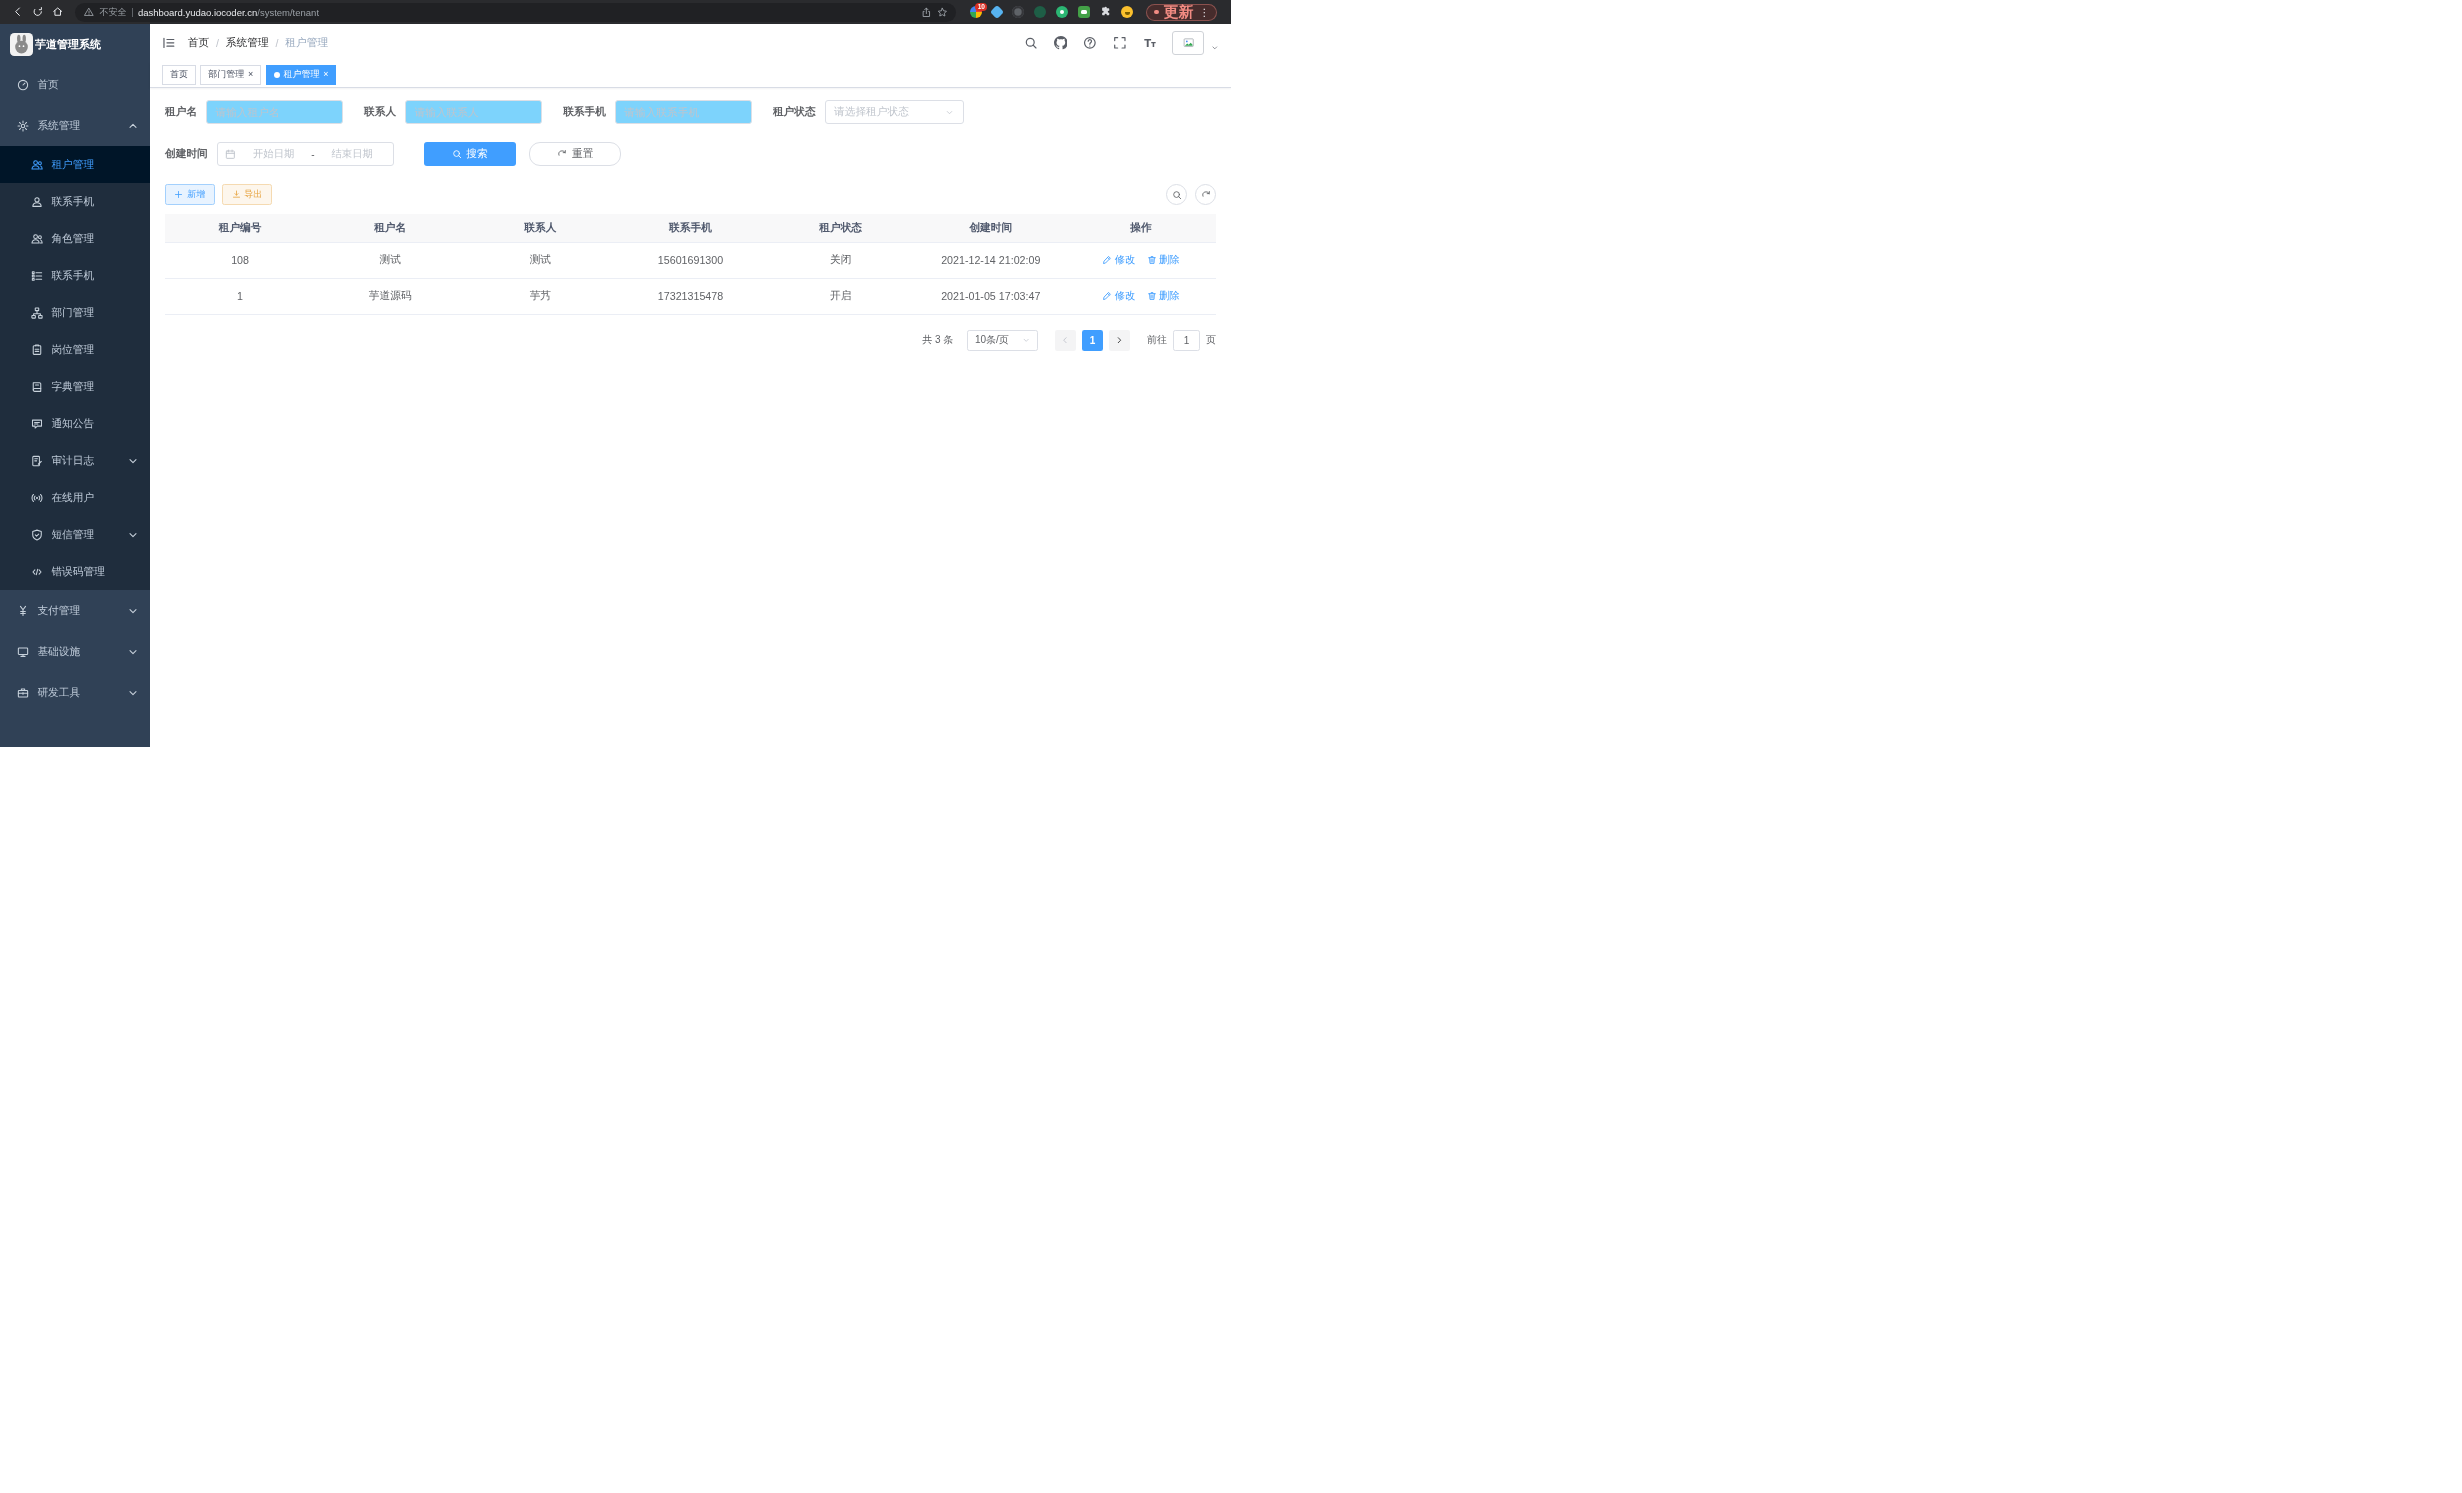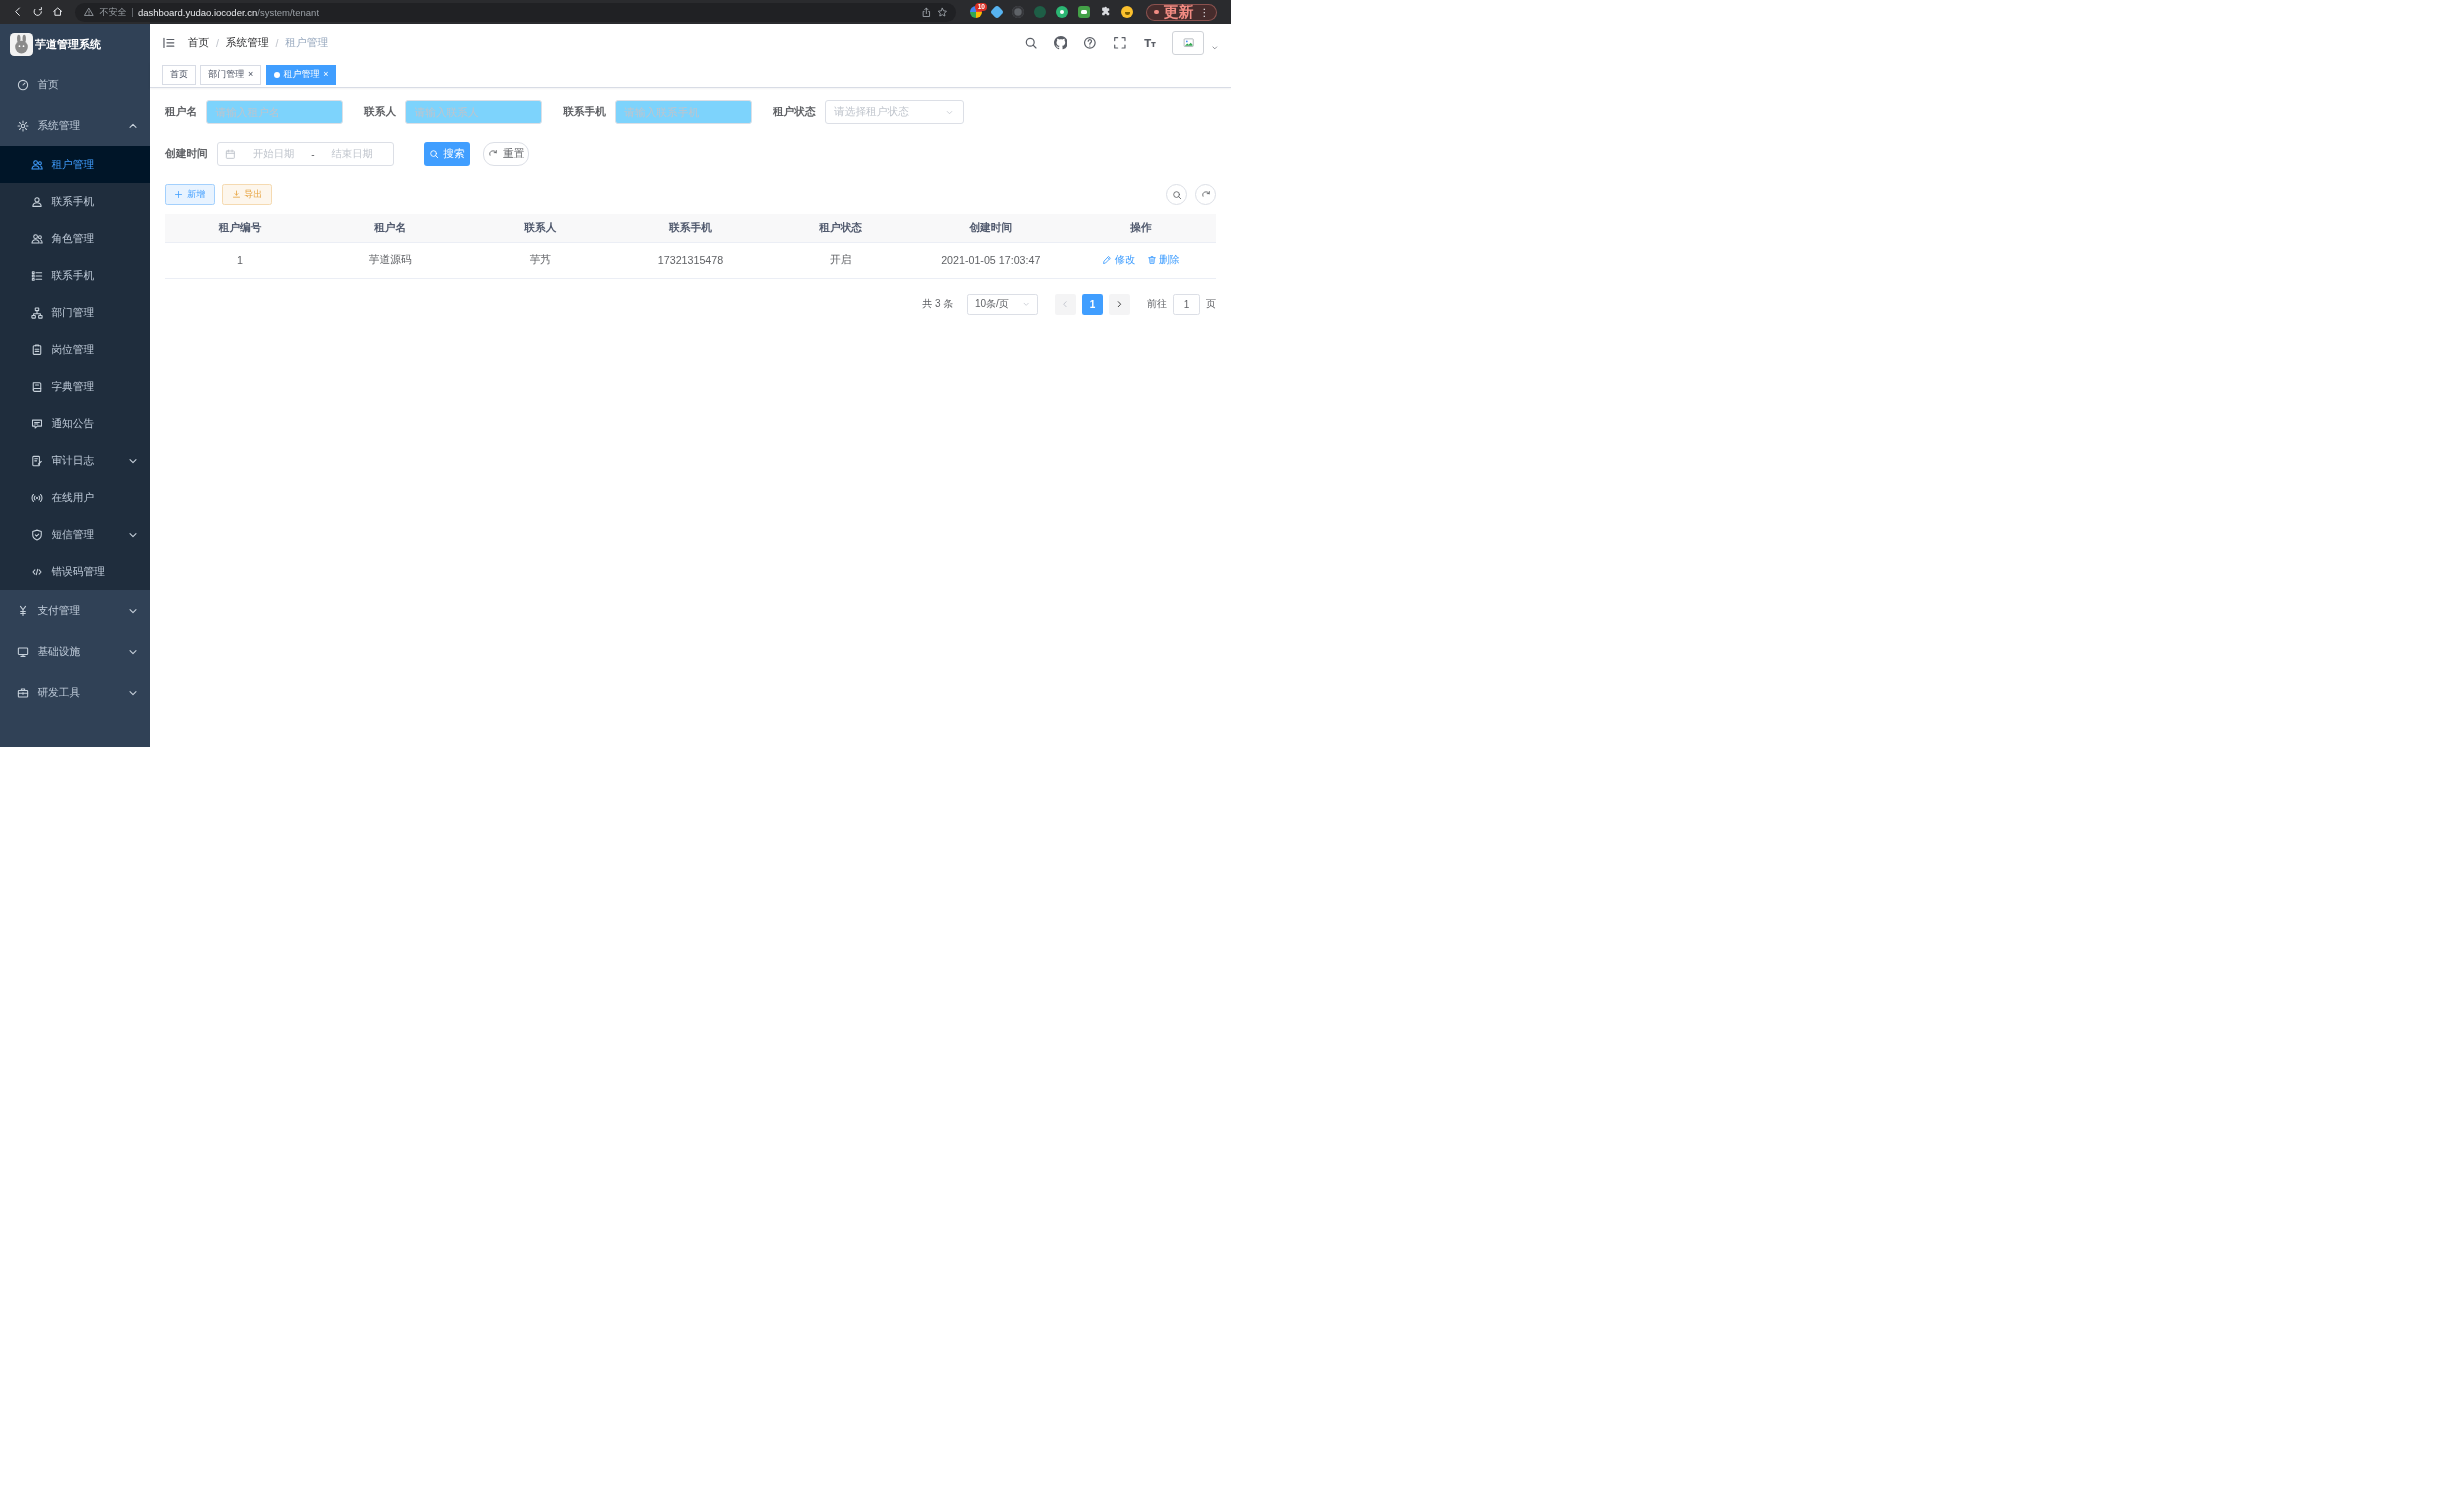--- a/index.html
+++ b/index.html
@@ -96,21 +96,21 @@
   .select { width: 139px; height: 24px; border: 0.8px solid #dcdfe6; border-radius: 3px;
     display: flex; align-items: center; padding: 0 8.4px; background: #fff; cursor: pointer; }
   .select .ph { flex: 1; font-size: 10.7px; color: #bfc4cc; }
   .select .ic { color: #c0c4cc; font-size: 9px; }
   .date-range { width: 177px; height: 24px; border: 0.8px solid #dcdfe6; border-radius: 3px;
     display: flex; align-items: center; padding: 0 7.6px; gap: 4.6px; background: #fff; cursor: pointer; }
   .date-range .ic { color: #c0c4cc; font-size: 10.7px; }
   .d-ph { flex: 1; text-align: center; font-size: 10.3px; color: #bfc4cc; }
   .d-sep { color: #606266; font-size: 10px; }
   .btn { height: 24px; border-radius: 3px; display: inline-flex; align-items: center; gap: 4.6px;
-    padding: 0 4px; font-size: 10.7px; cursor: pointer; border: 0.8px solid transparent; font-family: inherit; }
+    padding: 0 27px; font-size: 10.7px; cursor: pointer; border: 0.8px solid transparent; font-family: inherit; }
   .btn .ic { font-size: 10px; }
   .btn.primary { background: #409eff; color: #fff; margin-left: 9px; }
   .btn.default { background: #fff; border-color: #dcdfe6; color: #606266; margin-left: 13.7px; border-radius: 11px; }
   .toolbar { display: flex; align-items: center; margin-bottom: 9px; }
   .btn-sm { height: 21px; border-radius: 2.3px; display: inline-flex; align-items: center; gap: 3.8px;
     padding: 0 8.4px; font-size: 9px; cursor: pointer; font-family: inherit; }
   .btn-sm .ic { font-size: 9px; }
   .btn-sm.add { background: #e8f3ff; border: 0.8px solid #a3d0fd; color: #409eff; }
   .btn-sm.export { background: #fdf6ec; border: 0.8px solid #f5dab1; color: #e6a23c; margin-left: 7.6px; }
   .tool-icons { margin-left: auto; display: flex; gap: 7.6px; }
@@ -608,20 +608,37 @@
               <th>租户名</th>
               <th>联系人</th>
               <th>联系手机</th>
               <th>租户状态</th>
               <th>创建时间</th>
               <th>操作</th>
             </tr>
           </thead>
           <tbody>
             <tr>
+              <td>108</td>
+              <td>测试</td>
+              <td>测试</td>
+              <td>15601691300</td>
+              <td>关闭</td>
+              <td>2021-12-14 21:02:09</td>
+              <td><a class="op"><span class="ic">
+                    <svg viewBox="0 0 16 16" fill="none" stroke="currentColor" stroke-width="1.4" stroke-linecap="round" stroke-linejoin="round">
+                      <path d="M10.9 2.7l2.4 2.4-7.8 7.8-3.1.7.7-3.1zM9.3 4.3l2.4 2.4"></path>
+                    </svg>
+                  </span>修改</a><a class="op"><span class="ic">
+                    <svg viewBox="0 0 16 16" fill="none" stroke="currentColor" stroke-width="1.4" stroke-linecap="round" stroke-linejoin="round">
+                      <path d="M2.6 4.4h10.8M6.4 4.2V2.6h3.2v1.6M4.2 4.4l.6 9h6.4l.6-9M6.6 7v4.2M9.4 7v4.2"></path>
+                    </svg>
+                  </span>删除</a></td>
+            </tr>
+            <tr>
               <td>1</td>
               <td>芋道源码</td>
               <td>芋艿</td>
               <td>17321315478</td>
               <td>开启</td>
               <td>2021-01-05 17:03:47</td>
               <td><a class="op"><span class="ic">
                     <svg viewBox="0 0 16 16" fill="none" stroke="currentColor" stroke-width="1.4" stroke-linecap="round" stroke-linejoin="round">
                       <path d="M10.9 2.7l2.4 2.4-7.8 7.8-3.1.7.7-3.1zM9.3 4.3l2.4 2.4"></path>
                     </svg>

